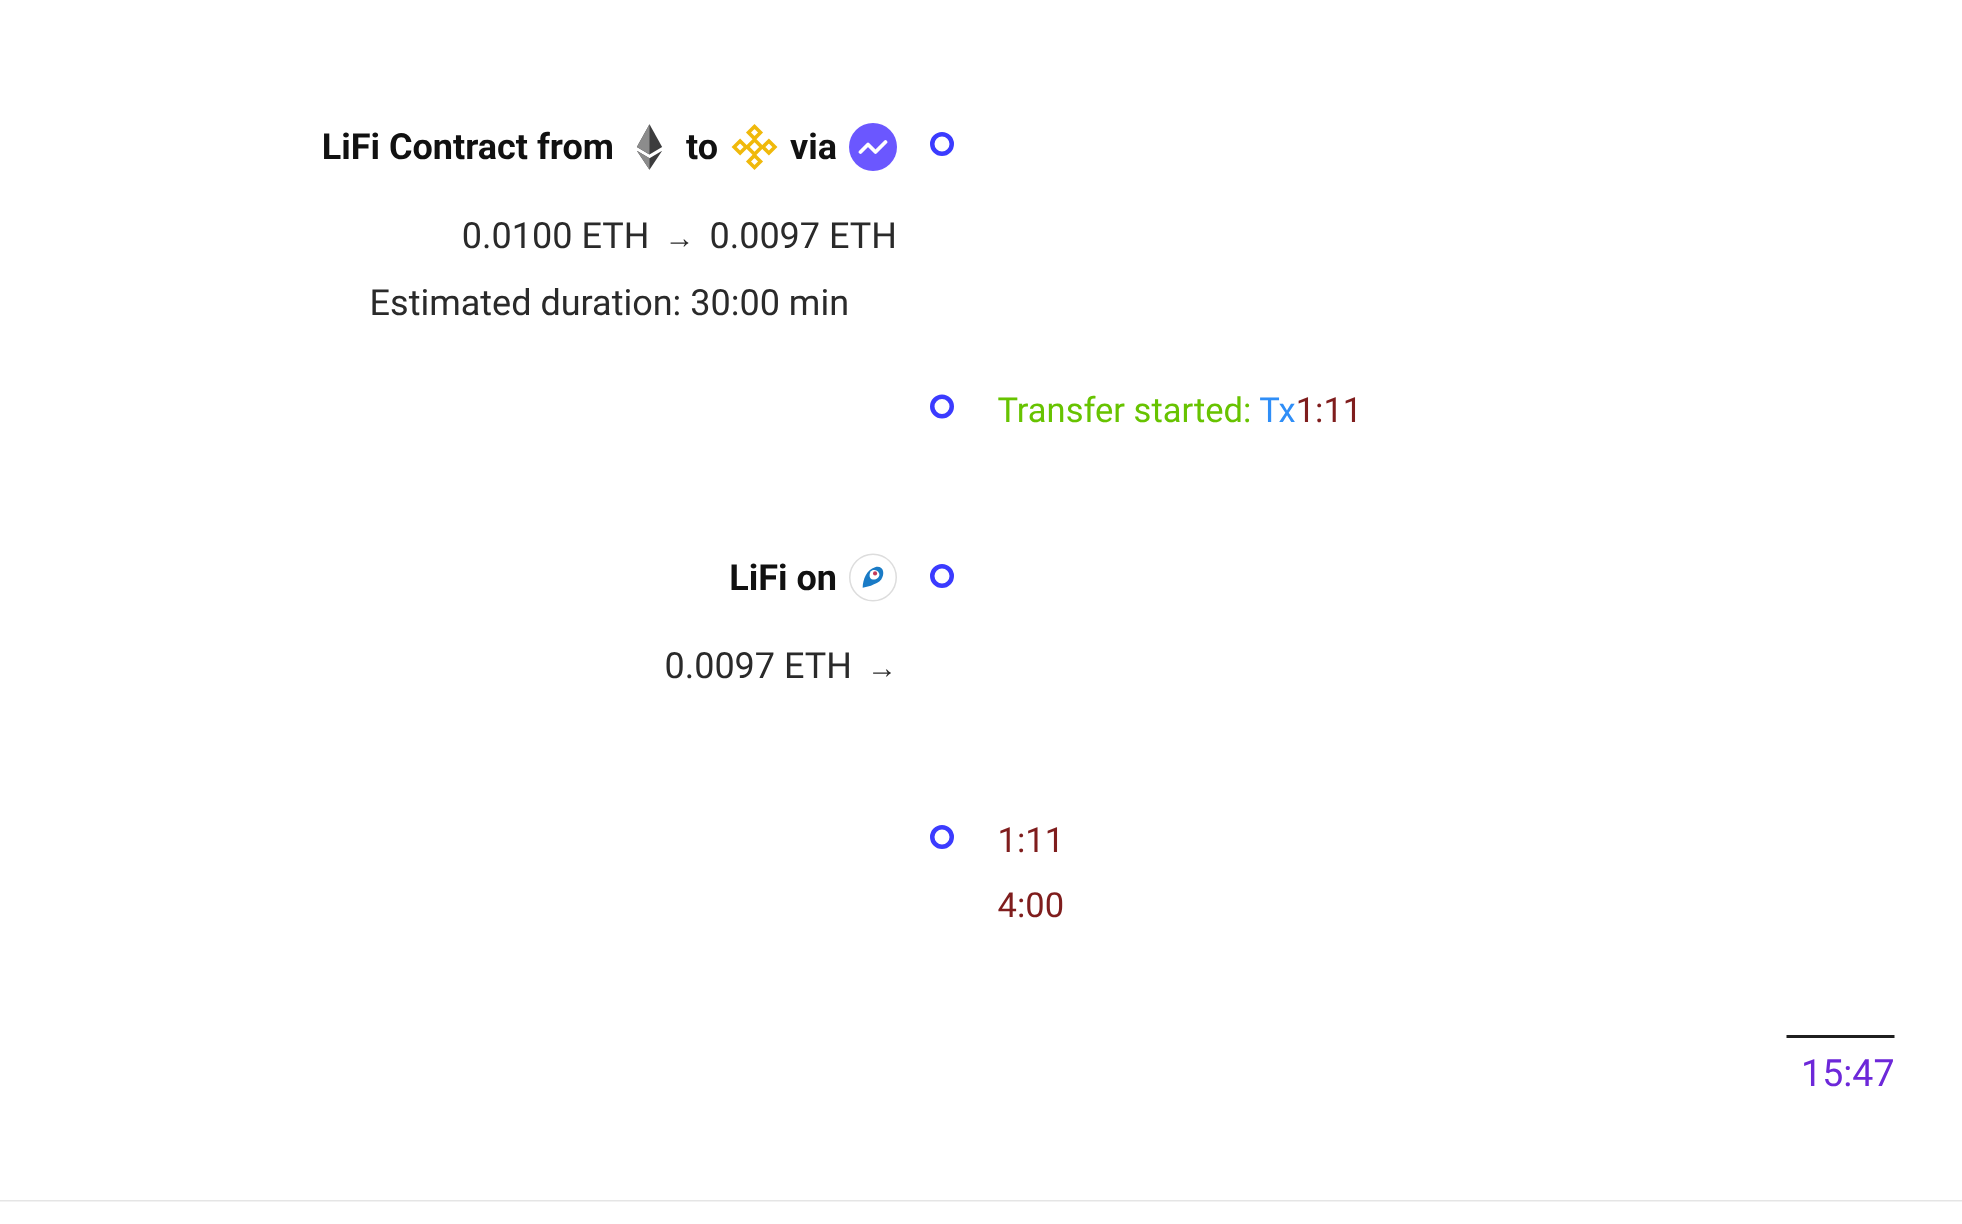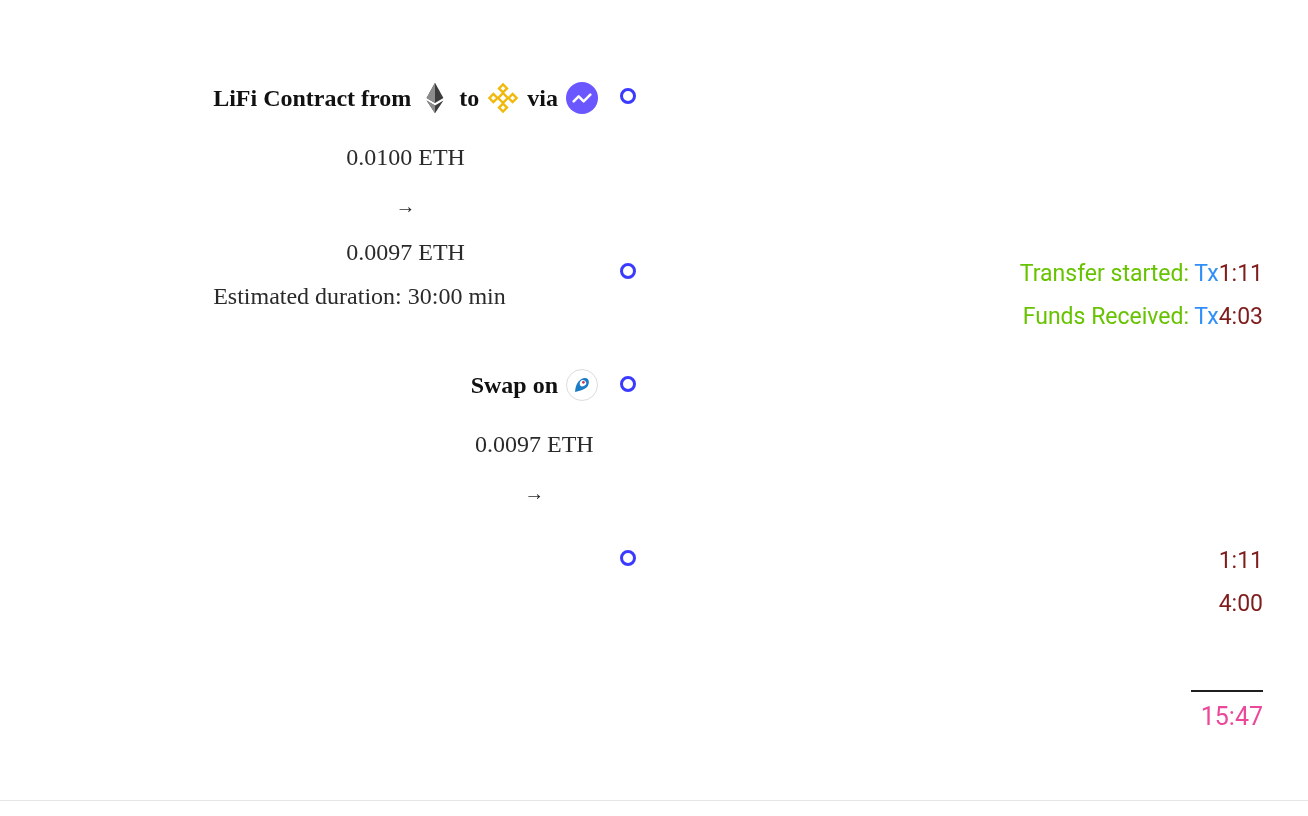--- a/index.html
+++ b/index.html
@@ -40,65 +40,63 @@
     height: 16px;
     border-radius: 50%;
     background: #fff;
     border: 3.5px solid #3b3bff;
     left: 50%;
     transform: translateX(-50%);
   }
   .left-block {
     position: absolute;
     right: 710px;
-    text-align: left;
+    text-align: center;
     font-size: 24px;
     color: #2a2a2a;
     line-height: 1.7;
-    font-family: Liberation Serif, serif;
   }
   .title-line {
     display: flex;
     align-items: center;
     justify-content: flex-end;
     gap: 8px;
     font-weight: 700;
     font-size: 24px;
     color: #111;
     margin-bottom: 18px;
   }
   .amount-line {
     display: flex;
     align-items: center;
     justify-content: flex-end;
     gap: 10px;
     font-size: 24px;
     color: #2a2a2a;
     margin-bottom: 4px;
-    flex-direction: column;
   }
   .arrow-icon {
     font-size: 20px;
     position: relative;
     top: 1px;
   }
   .duration-line {
     font-size: 24px;
     color: #2a2a2a;
   }
   .right-block {
     position: absolute;
     left: 665px;
     right: 45px;
     font-size: 23px;
     line-height: 1.85;
   }
   .status-row {
     display: flex;
-    justify-content: flex-end;
+    justify-content: flex-start;
     align-items: baseline;
   }
   .status-label {
     color: #67c300;
     font-weight: 400;
   }
   .tx-link {
     color: #2f8ef7;
     cursor: pointer;
   }
@@ -122,21 +120,21 @@
   .total-block {
     position: absolute;
     right: 45px;
     top: 690px;
     text-align: right;
   }
   .total-line {
     border-top: 2px solid #1f1f1f;
     padding-top: 10px;
     font-size: 25px;
-    color: #ec4899;
+    color: #6d28d9;
     font-variant-numeric: tabular-nums;
     min-width: 72px;
     text-align: right;
   }
   .bottom-rule {
     position: absolute;
     left: 0;
     right: 0;
     top: 800px;
     height: 1px;
@@ -196,33 +194,25 @@
 
   <div class="right-block" style="top:253px">
     <div class="status-row">
       <span>
         <span class="status-label">Transfer started:</span>
         <span> </span>
         <span class="tx-link">Tx</span>
       </span>
       <span class="time-val">1:11</span>
     </div>
-    <div class="status-row">
-      <span>
-        <span class="status-label">Funds Received:</span>
-        <span> </span>
-        <span class="tx-link">Tx</span>
-      </span>
-      <span class="time-val">4:03</span>
-    </div>
   </div>
 
   <div class="left-block" style="top:365px">
     <div class="title-line">
-      <span>Swap on</span>
+      <span>LiFi on</span>
       <span class="icon" style="background:#fff;border:1px solid #ddd">
         <svg width="22" height="22" viewBox="0 0 32 32">
           <path d="M6 26 C6 18 10 8 18 6 C26 4 28 12 24 18 C22 21 18 22 14 24 Z" fill="#1a7bc6"></path>
           <path d="M14 10 C16 8 20 8 22 12 C23 15 20 18 16 18 C12 18 12 12 14 10 Z" fill="#fff"></path>
           <circle cx="18" cy="12" r="2" fill="#c43a5a"></circle>
         </svg>
       </span>
     </div>
     <div class="amount-line">
       <span>0.0097 ETH</span>

